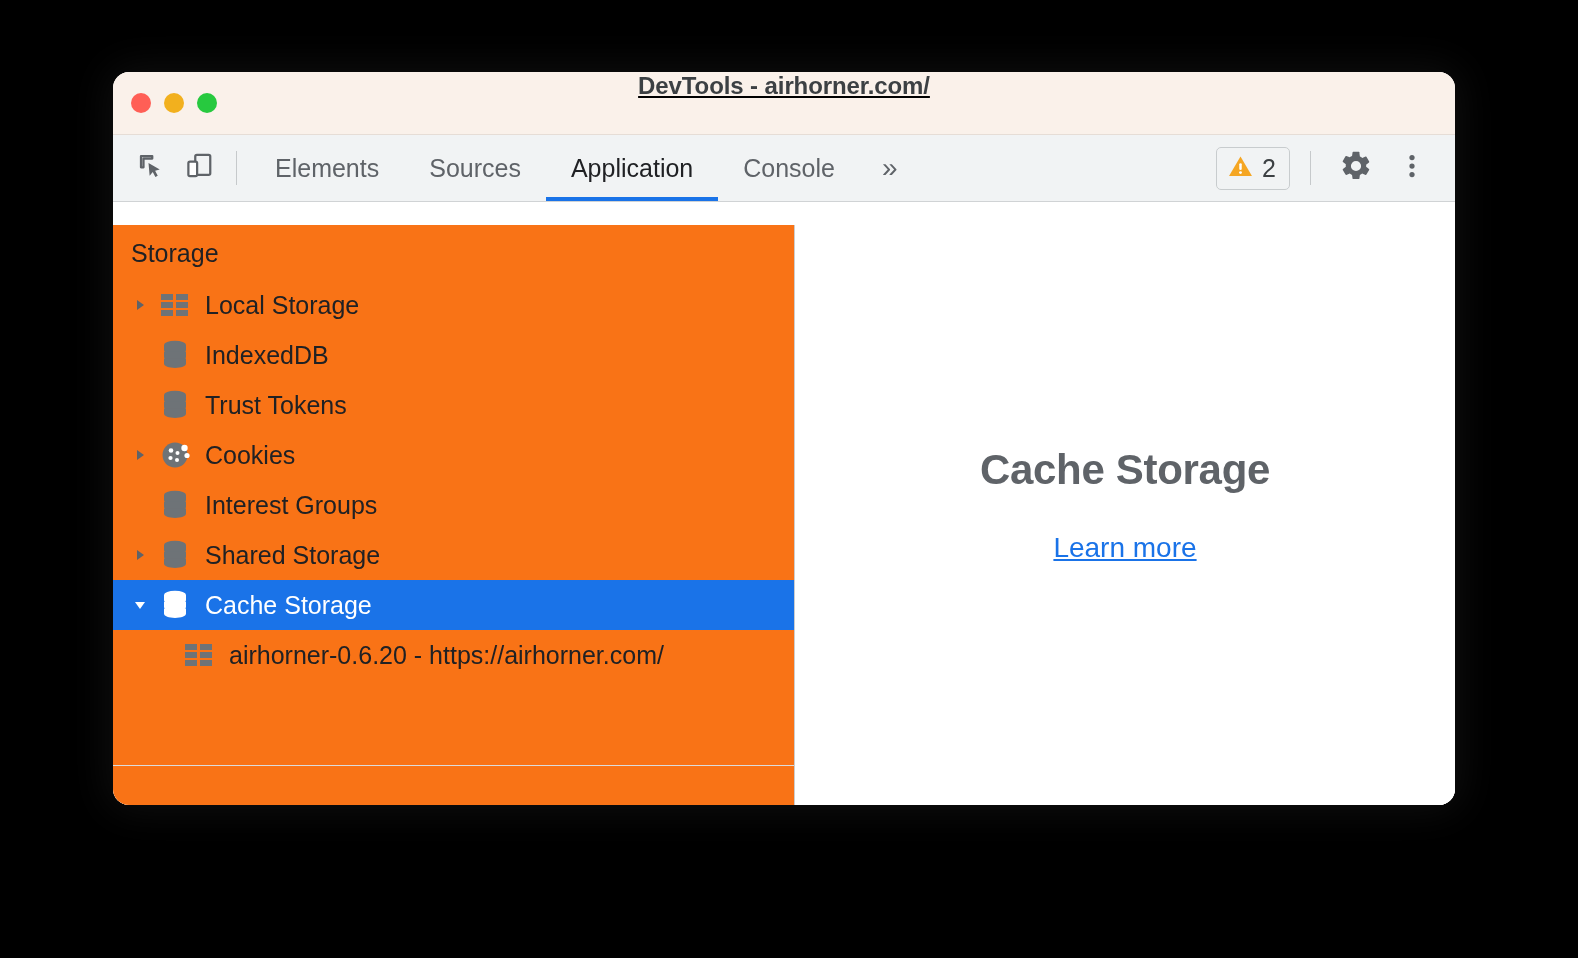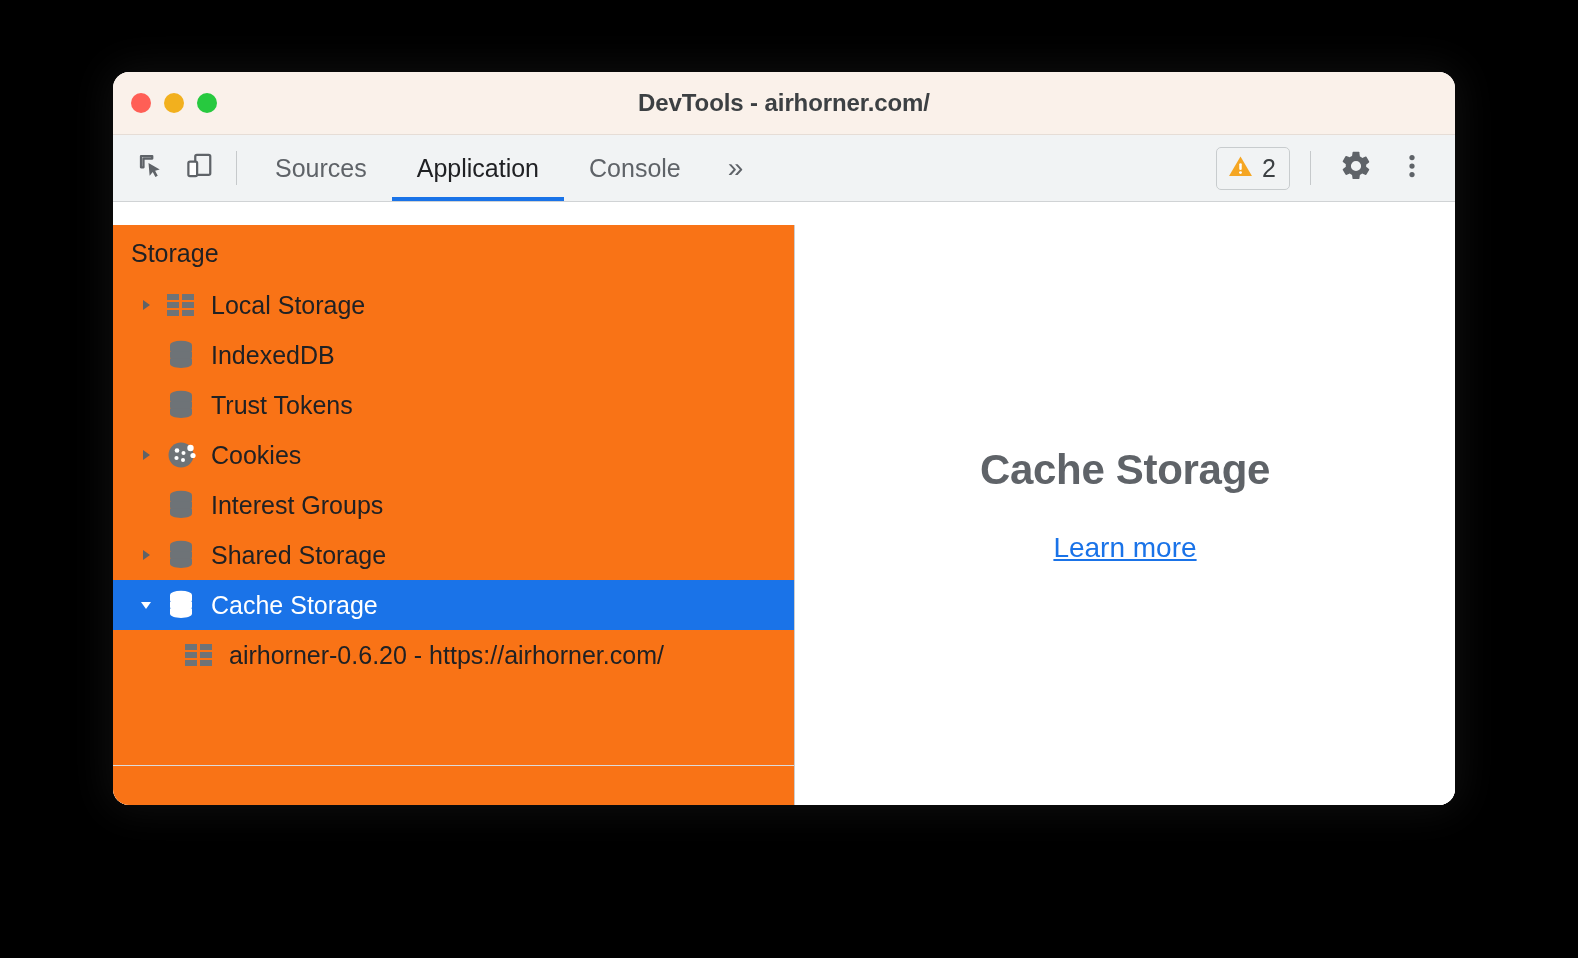--- a/index.html
+++ b/index.html
@@ -28,21 +28,21 @@
     box-shadow: 0 0 40px 6px rgba(255,255,255,0.06);
   }
 
   
   #titlebar {
     position: relative;
     height: 62px;
     background: #faf1ea;
     border-bottom: 1px solid #e6ddd6;
     display: flex;
-    align-items: center;
+    text-decoration: underline;
   }
   #traffic-lights {
     position: absolute;
     left: 18px;
     top: 50%;
     transform: translateY(-50%);
     display: flex;
     gap: 13px;
   }
   .light {
@@ -180,21 +180,21 @@
   .tree-row {
     display: flex;
     align-items: center;
     height: 50px;
     padding-left: 18px;
     font-size: 25px;
     color: #202124;
     cursor: pointer;
     white-space: nowrap;
   }
-  .tree-row.level-1 { padding-left: 18px; }
+  .tree-row.level-1 { padding-left: 12px; }
   .tree-row.level-2 { padding-left: 66px; align-items: center; }
   .tree-row.selected {
     background: #1a73e8;
     color: #ffffff;
   }
 
   .twisty {
     width: 30px;
     flex: 0 0 30px;
     display: flex;
@@ -278,20 +278,23 @@
         <svg width="30" height="30" viewBox="0 0 24 24">
           <rect x="9" y="3" width="12" height="16" rx="1.3" fill="none" stroke="#5f6368" stroke-width="1.8"></rect>
           <rect x="3.5" y="8.5" width="7" height="11.5" rx="1.3" fill="#fff" stroke="#5f6368" stroke-width="1.8"></rect>
         </svg>
       </span>
     </div>
 
     <div class="tool-sep"></div>
 
     <div id="tabs">
+      <div class="tab">
+        <span>Elements</span>
+      </div>
       <div class="tab">
         <span>Sources</span>
       </div>
       <div class="tab active">
         <span>Application</span>
       </div>
       <div class="tab">
         <span>Console</span>
       </div>
       <div class="tab more">

